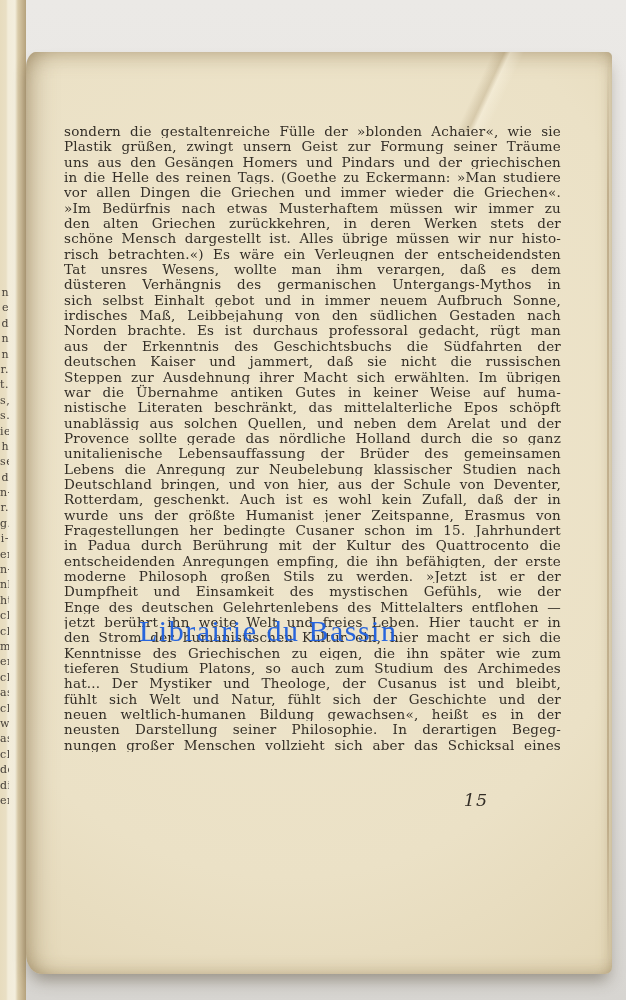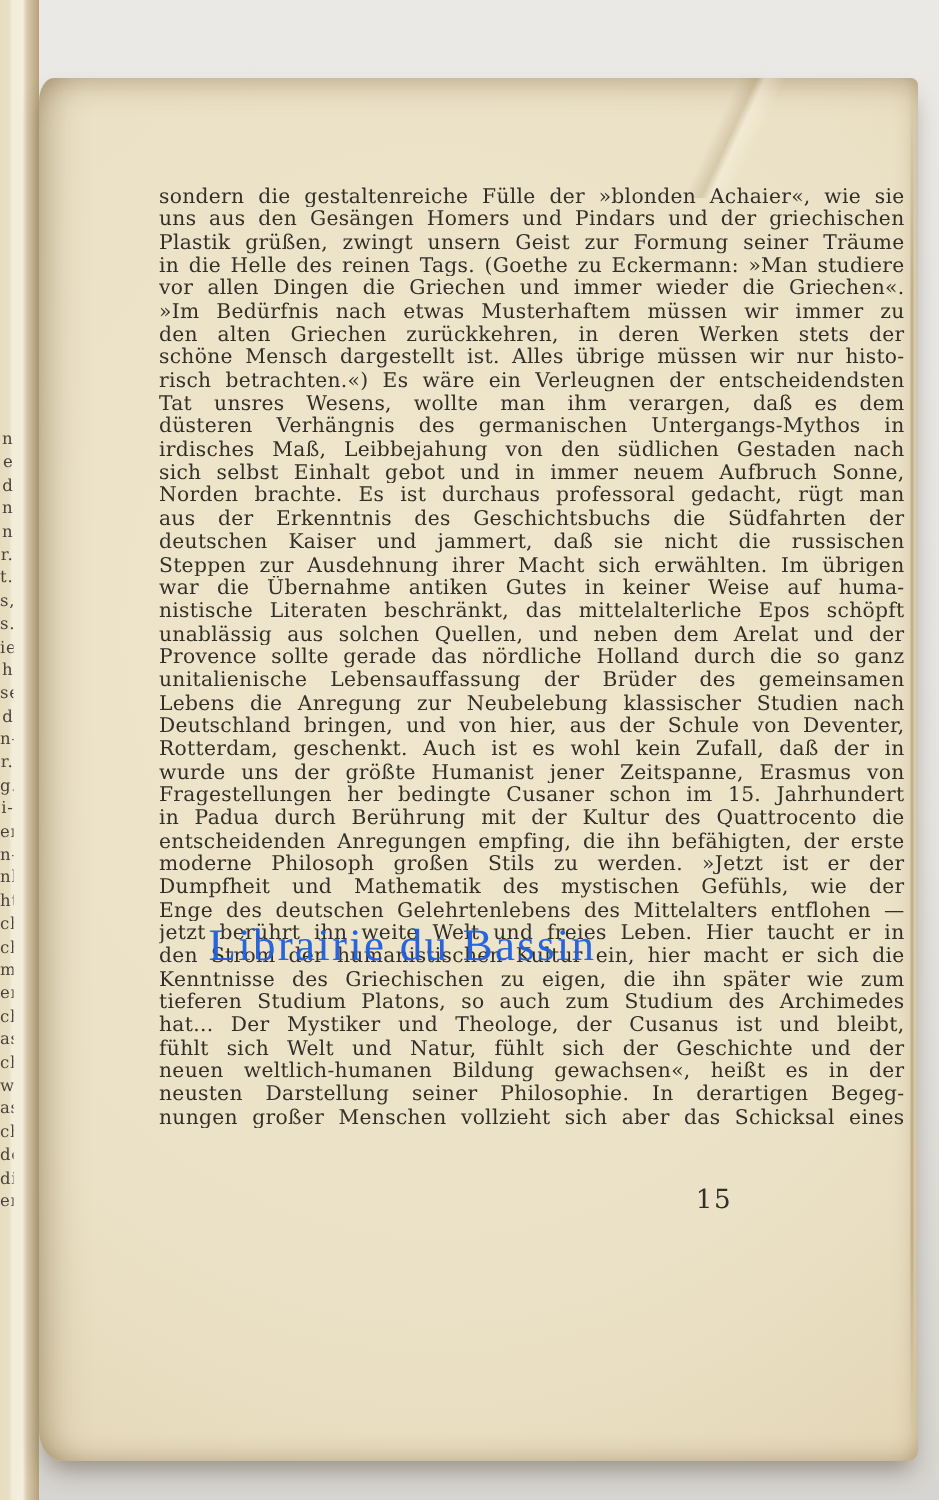--- a/index.html
+++ b/index.html
@@ -38,30 +38,30 @@
     position:absolute;left:380px;top:0;width:160px;height:80px;
     background:linear-gradient(115deg,transparent 44%,rgba(140,115,70,.22) 50%,rgba(255,250,235,.35) 53%,transparent 60%);
     border-radius:0 5px 0 0;pointer-events:none;
   }
   .page-right-line{
     position:absolute;right:3px;top:8px;width:2px;height:900px;
     background:linear-gradient(180deg,rgba(160,135,95,.0),rgba(160,135,95,.45) 15%,rgba(160,135,95,.45) 85%,rgba(160,135,95,0));
   }
   .textblock{
     position:absolute;left:38px;top:71px;width:497px;
-    color:#332e27;font-size:13.5px;margin-left:42px;
+    color:#332e27;font-size:13.5px;
   }
   .tline{
     height:15.35px;overflow:hidden;white-space:normal;
     text-align:justify;text-align-last:justify;
     letter-spacing:.2px;word-spacing:.5px;
   }
   .pagenum{
     position:absolute;left:420px;top:738px;width:60px;
-    text-align:center;font-size:17.5px;color:#332e27;letter-spacing:1px;
+    text-align:center;font-size:17.5px;color:#332e27;letter-spacing:1px;font-style:italic;
   }
   .watermark{
     position:absolute;left:139px;top:606px;
     font-family:Liberation Serif, serif;
     font-size:30px;line-height:50px;font-weight:400;
     letter-spacing:1.5px;opacity:.96;white-space:nowrap;
     pointer-events:none;
   }
 </style>
 </head>
@@ -109,50 +109,50 @@
       </div>
   </div>
 
   <div class="page">
     <div class="crease"></div>
     <div class="page-right-line"></div>
 
     <div class="textblock">
 
     <div class="tline">sondern die gestaltenreiche Fülle der »blonden Achaier«, wie sie</div>
+        <div class="tline">Plastik grüßen, zwingt unsern Geist zur Formung seiner Träume</div>
         <div class="tline">uns aus den Gesängen Homers und Pindars und der griechischen</div>
-        <div class="tline">Plastik grüßen, zwingt unsern Geist zur Formung seiner Träume</div>
         <div class="tline">in die Helle des reinen Tags. (Goethe zu Eckermann: »Man studiere</div>
         <div class="tline">vor allen Dingen die Griechen und immer wieder die Griechen«.</div>
         <div class="tline">»Im Bedürfnis nach etwas Musterhaftem müssen wir immer zu</div>
         <div class="tline">den alten Griechen zurückkehren, in deren Werken stets der</div>
         <div class="tline">schöne Mensch dargestellt ist. Alles übrige müssen wir nur histo-</div>
         <div class="tline">risch betrachten.«) Es wäre ein Verleugnen der entscheidendsten</div>
         <div class="tline">Tat unsres Wesens, wollte man ihm verargen, daß es dem</div>
         <div class="tline">düsteren Verhängnis des germanischen Untergangs-Mythos in</div>
+        <div class="tline">sich selbst Einhalt gebot und in immer neuem Aufbruch Sonne,</div>
         <div class="tline">irdisches Maß, Leibbejahung von den südlichen Gestaden nach</div>
-        <div class="tline">sich selbst Einhalt gebot und in immer neuem Aufbruch Sonne,</div>
         <div class="tline">Norden brachte. Es ist durchaus professoral gedacht, rügt man</div>
         <div class="tline">aus der Erkenntnis des Geschichtsbuchs die Südfahrten der</div>
         <div class="tline">deutschen Kaiser und jammert, daß sie nicht die russischen</div>
         <div class="tline">Steppen zur Ausdehnung ihrer Macht sich erwählten. Im übrigen</div>
         <div class="tline">war die Übernahme antiken Gutes in keiner Weise auf huma-</div>
         <div class="tline">nistische Literaten beschränkt, das mittelalterliche Epos schöpft</div>
         <div class="tline">unablässig aus solchen Quellen, und neben dem Arelat und der</div>
         <div class="tline">Provence sollte gerade das nördliche Holland durch die so ganz</div>
         <div class="tline">unitalienische Lebensauffassung der Brüder des gemeinsamen</div>
         <div class="tline">Lebens die Anregung zur Neubelebung klassischer Studien nach</div>
         <div class="tline">Deutschland bringen, und von hier, aus der Schule von Deventer,</div>
         <div class="tline">Rotterdam, geschenkt. Auch ist es wohl kein Zufall, daß der in</div>
         <div class="tline">wurde uns der größte Humanist jener Zeitspanne, Erasmus von</div>
         <div class="tline">Fragestellungen her bedingte Cusaner schon im 15. Jahrhundert</div>
         <div class="tline">in Padua durch Berührung mit der Kultur des Quattrocento die</div>
         <div class="tline">entscheidenden Anregungen empfing, die ihn befähigten, der erste</div>
         <div class="tline">moderne Philosoph großen Stils zu werden. »Jetzt ist er der</div>
-        <div class="tline">Dumpfheit und Mathematik des mystischen Gefühls, wie der</div>
+        <div class="tline">Dumpfheit und Einsamkeit des mystischen Gefühls, wie der</div>
         <div class="tline">Enge des deutschen Gelehrtenlebens des Mittelalters entflohen —</div>
         <div class="tline">jetzt berührt ihn weite Welt und freies Leben. Hier taucht er in</div>
         <div class="tline">den Strom der humanistischen Kultur ein, hier macht er sich die</div>
         <div class="tline">Kenntnisse des Griechischen zu eigen, die ihn später wie zum</div>
         <div class="tline">tieferen Studium Platons, so auch zum Studium des Archimedes</div>
         <div class="tline">hat... Der Mystiker und Theologe, der Cusanus ist und bleibt,</div>
         <div class="tline">fühlt sich Welt und Natur, fühlt sich der Geschichte und der</div>
         <div class="tline">neuen weltlich-humanen Bildung gewachsen«, heißt es in der</div>
         <div class="tline">neusten Darstellung seiner Philosophie. In derartigen Begeg-</div>
         <div class="tline">nungen großer Menschen vollzieht sich aber das Schicksal eines</div>

